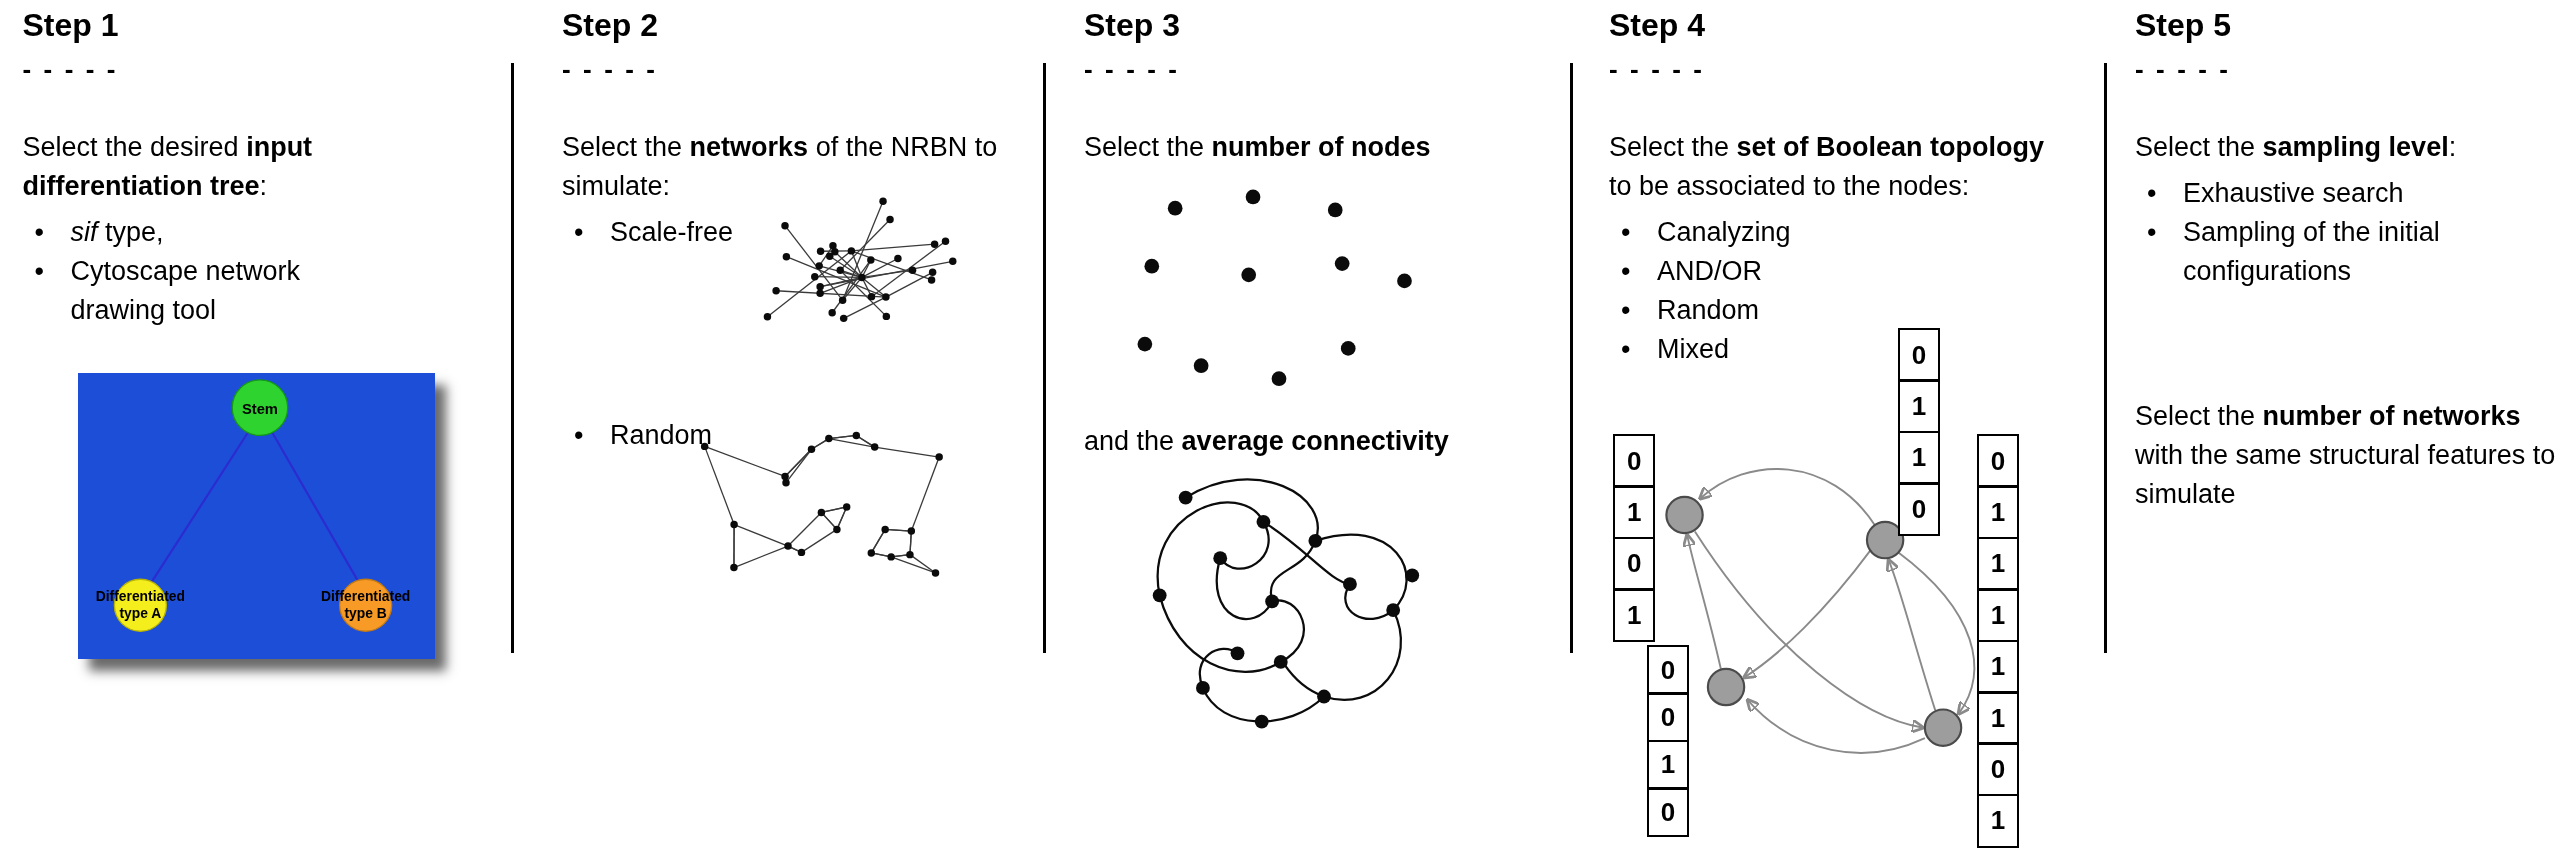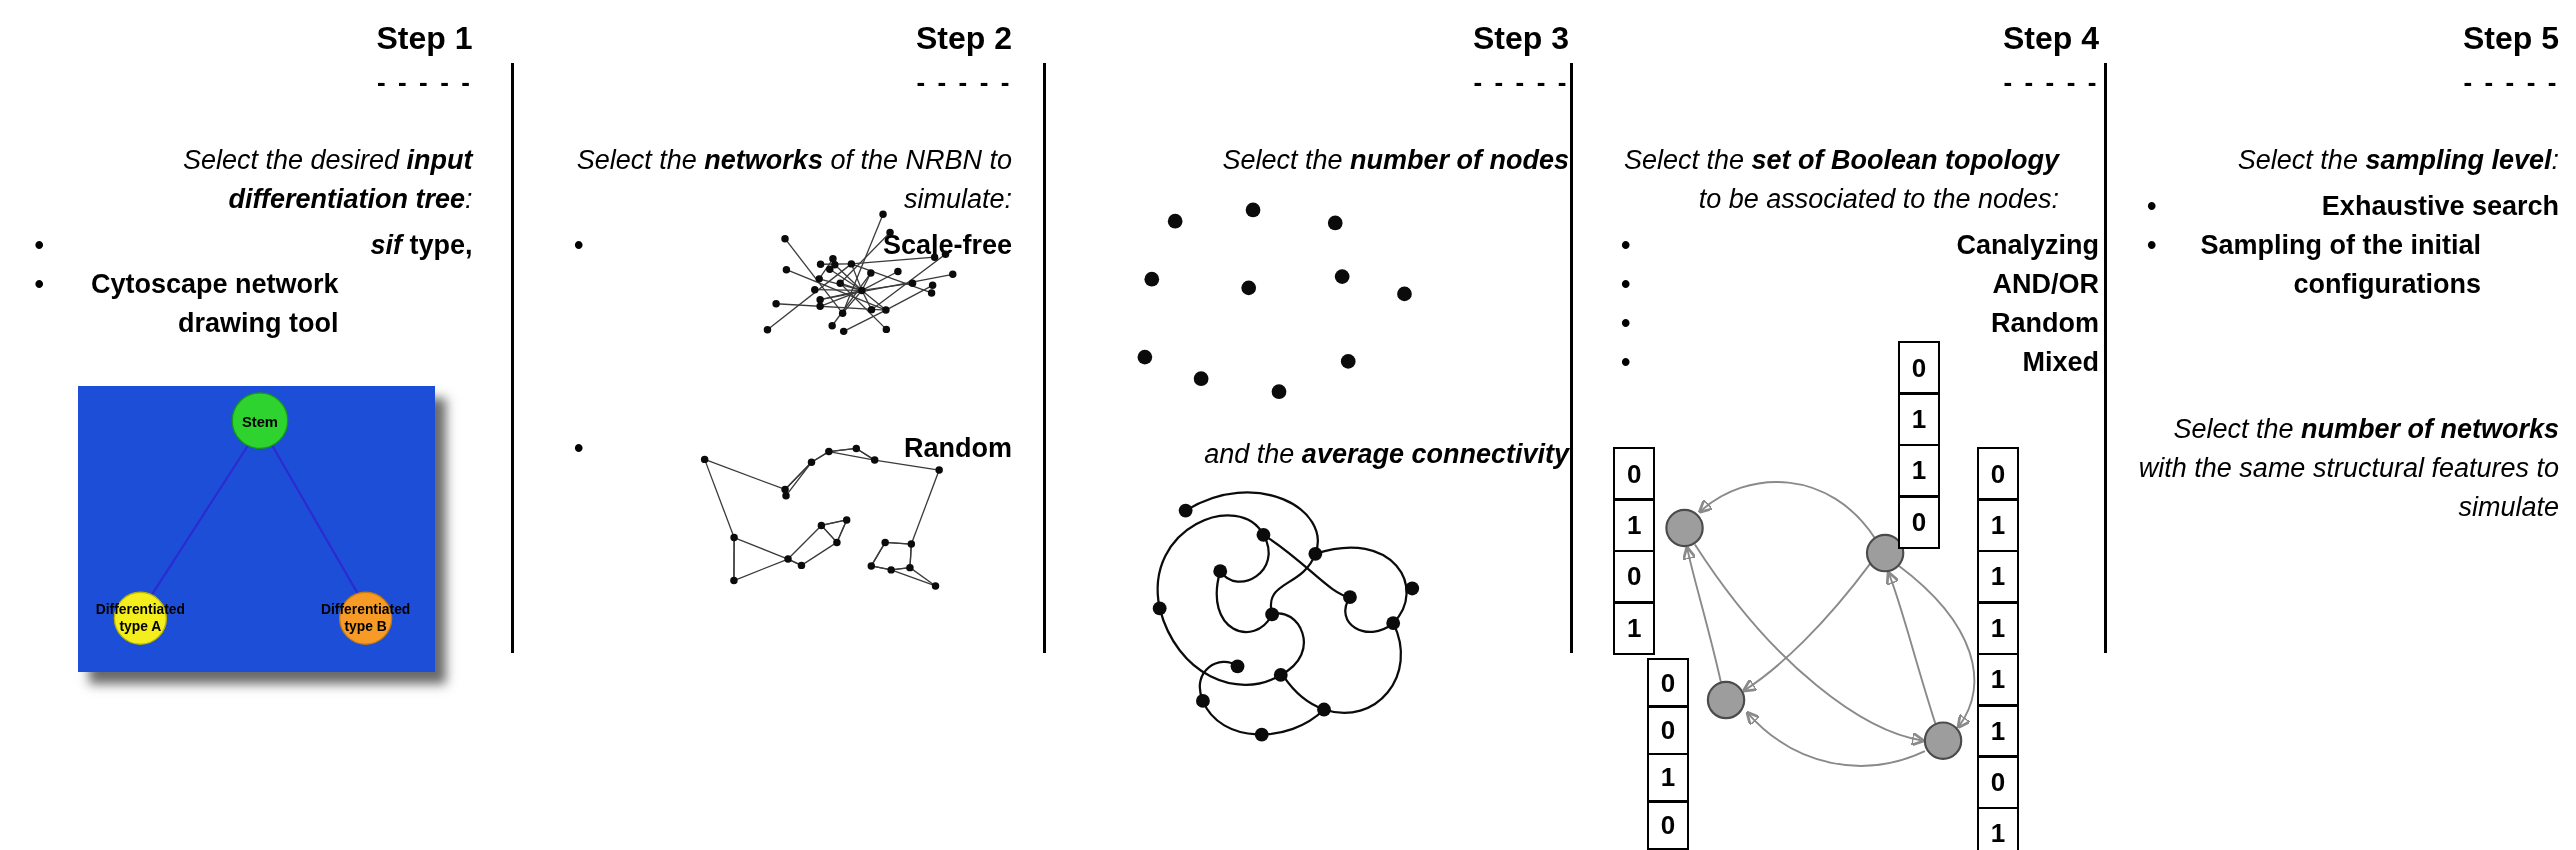--- a/index.html
+++ b/index.html
@@ -3,26 +3,26 @@
 <meta charset="utf-8">
 <title>Diagram</title>
 <style>
   * { margin:0; padding:0; box-sizing:border-box; }
   html,body { background:#ffffff; }
   body {
     width:2576px; height:851px; position:relative; overflow:hidden;
     font-family:"Liberation Sans", sans-serif; color:#000;
   }
   .canvas { position:absolute; inset:0; }
-  .col { position:absolute; top:20px;text-align:right; }
+  .col { position:absolute; top:7px; }
   .step-header { font-size:32px; font-weight:bold; }
   .dashes { margin-top:10.4px; font-size:26px; font-weight:bold; letter-spacing:2.6px; }
-  .body { font-size:27px; line-height:39px; margin-top:43px;font-style:italic; }
+  .body { font-size:27px; line-height:39px; margin-top:43px; }
   .body b { font-weight:bold; }
-  ul { list-style:none; margin-top:7px;font-weight:bold; }
+  ul { list-style:none; margin-top:7px; }
   li { font-size:27px; line-height:39px; position:relative; padding-left:48px; }
   li::before { content:"\2022"; position:absolute; left:12px; }
   li.narrow { max-width:316px; }
   li.narrow2 { max-width:346px; }
   .divider { position:absolute; top:63px; width:2.6px; height:590px; background:#000; }
 
   
   .tree-panel {
     position:absolute; left:55px; top:366px; width:357px; height:286px;
     background:#1d4ed8; box-shadow:11.2px 12px 10.4px rgba(80,80,80,0.85);

